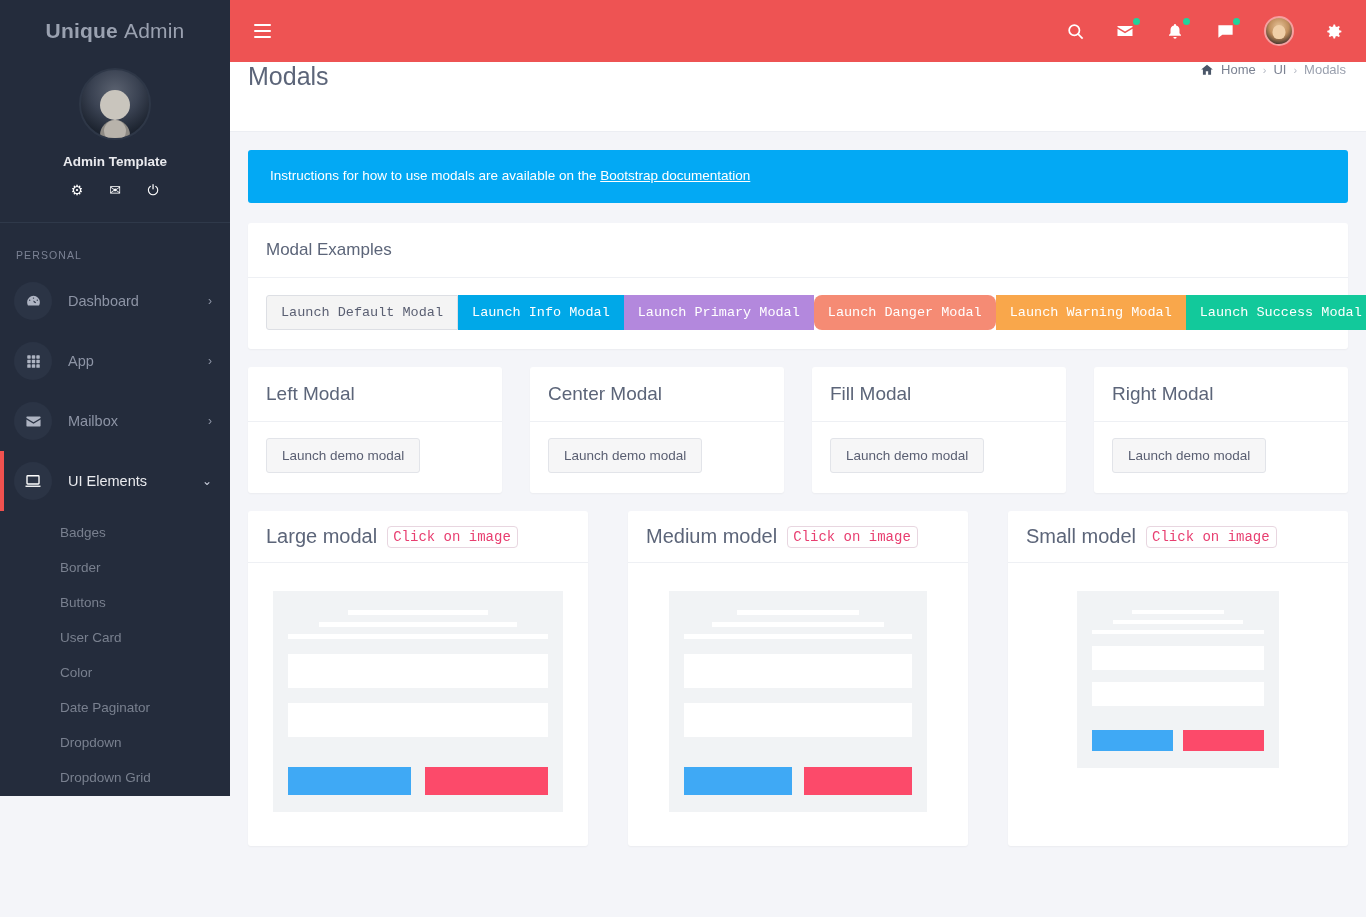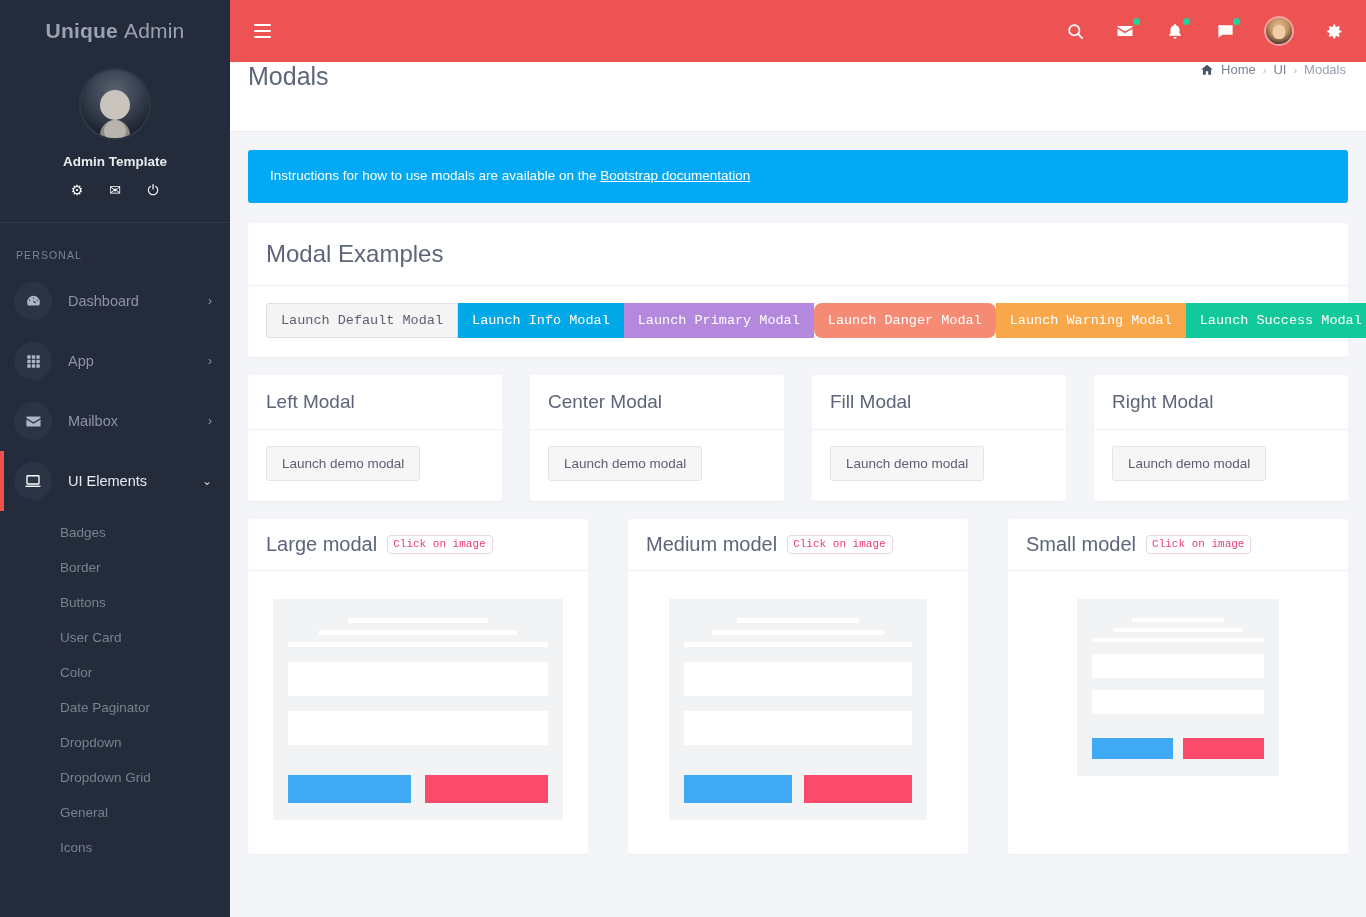--- a/index.html
+++ b/index.html
@@ -13,21 +13,21 @@
     color: #5a5f72;
   }
 
   .app { display: flex; width: 1366px; height: 917px; }
 
   
   .sidebar {
     width: 230px;
     flex: 0 0 230px;
     background: #242c3c;
-    height: 917px;
+    height: 796px;
     overflow: hidden;
     position: relative;
   }
   .brand {
     height: 62px;
     display: flex;
     align-items: center;
     justify-content: center;
     font-size: 21px;
     letter-spacing: .2px;
@@ -173,26 +173,26 @@
 
   .card {
     background: #fff; border-radius: 3px;
     box-shadow: 0 1px 2px rgba(0,0,0,.04);
   }
   .card-head {
     padding: 17px 18px;
     border-bottom: 1px solid #eef0f4;
     display: flex; align-items: center; gap: 10px;
   }
-  .card-head h5 { font-size: 24px; color: #5c6579; font-weight: normal; }
+  .card-head h5 { font-size: 17px; color: #5c6579; font-weight: normal; }
   .card-body { padding: 17px 18px 19px; }
 
   .badge-click {
     font-family: "Liberation Mono", monospace;
-    font-size: 11px; color: #e83e70;
+    font-size: 14px; color: #e83e70;
     border: 1px solid #e8d6e0; border-radius: 4px;
     padding: 3px 6px 3px 5px; background: #fff;
     line-height: 1;
   }
 
   
   .btn-row { display: flex; }
   .btn {
     font-size: 13.5px; padding: 9px 14px; border: none;
     border-radius: 3px; cursor: pointer; color: #fff;

